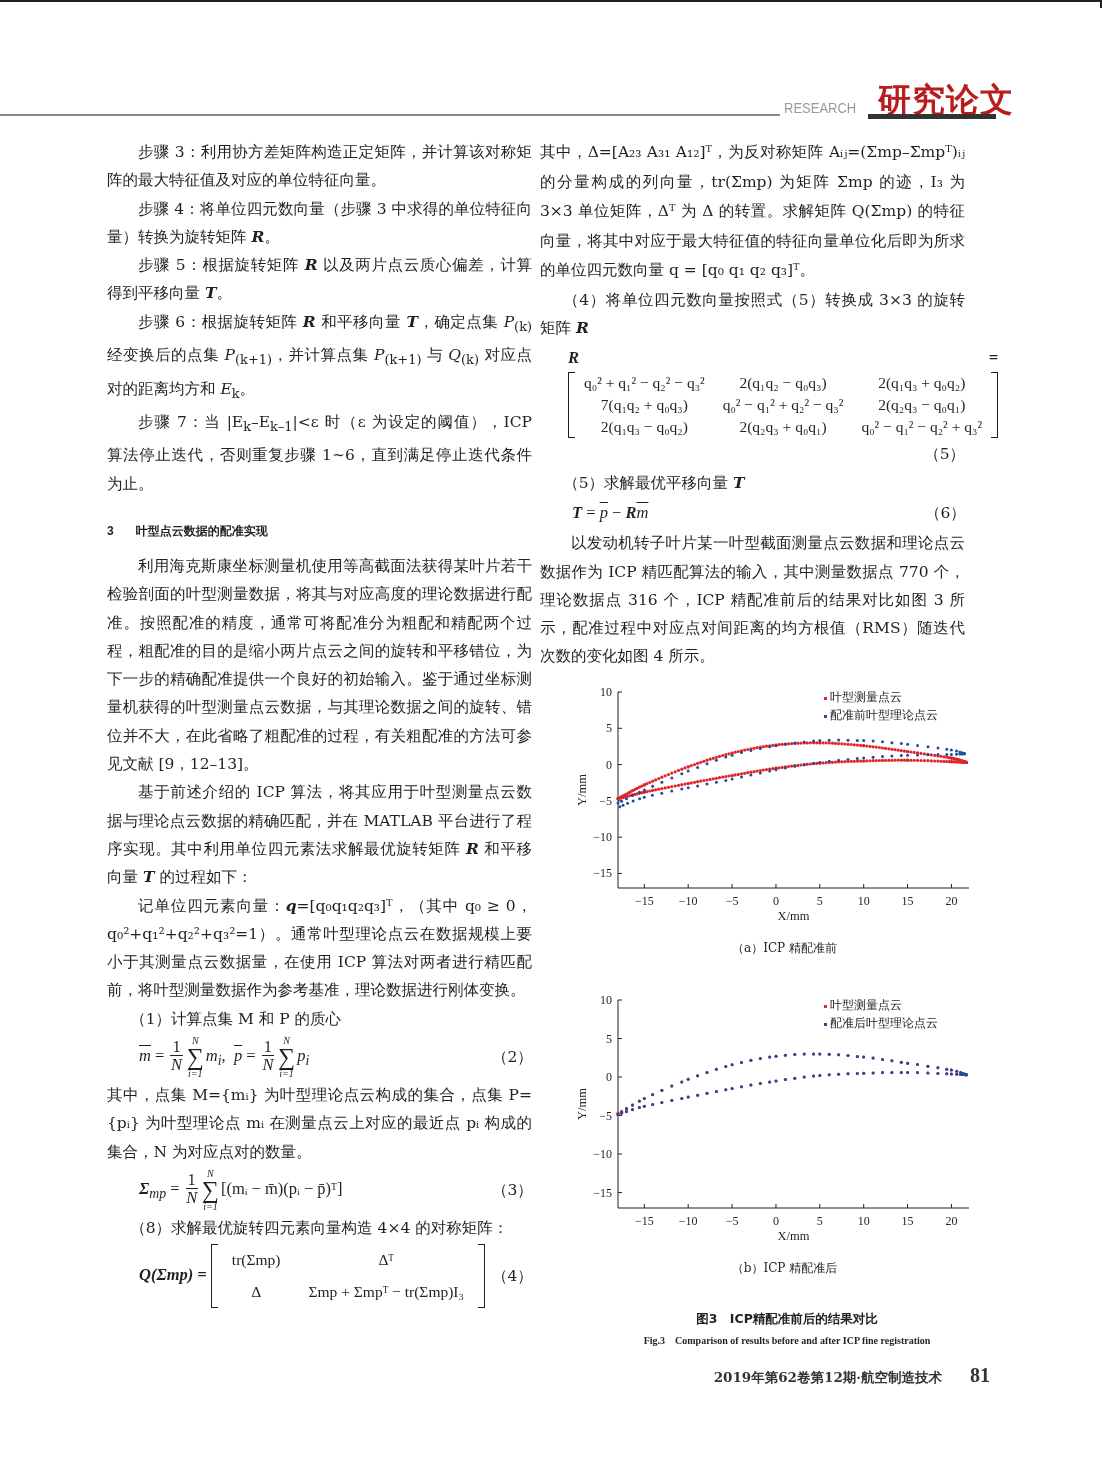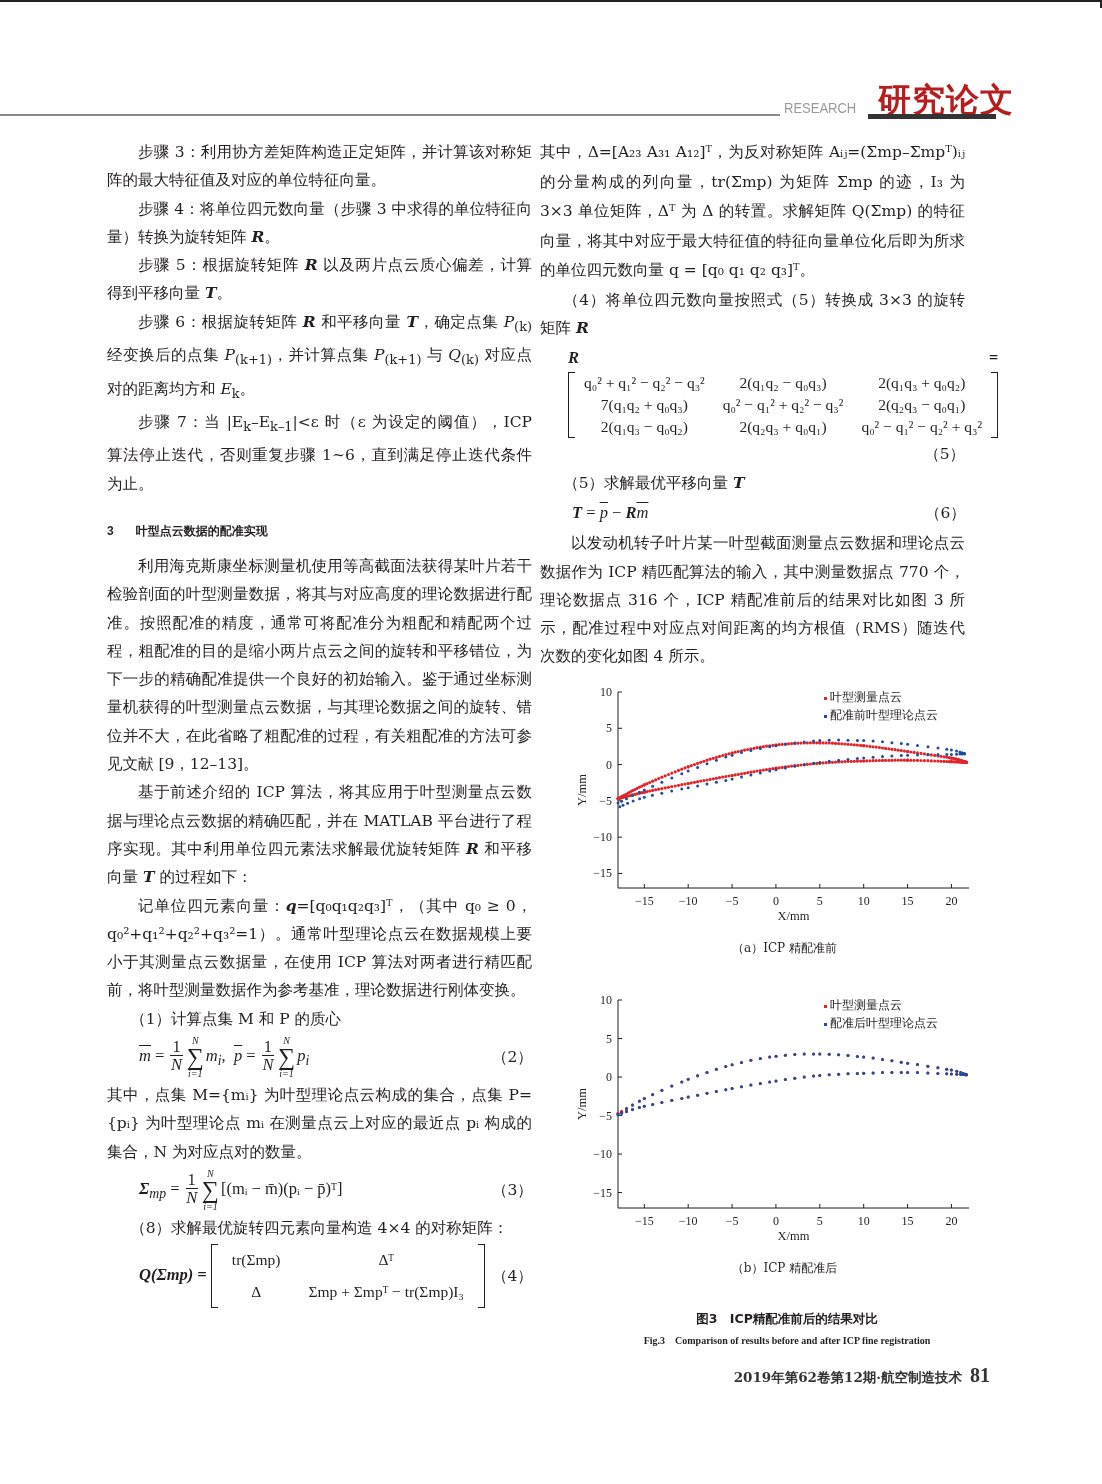--- a/index.html
+++ b/index.html
@@ -44,21 +44,21 @@
 
   .fig { position: absolute; left: 572px; width: 425px; }
   .fig svg { display: block; }
   .subcap { text-align: center; font-size: 12px; font-family: "DejaVu Serif", serif; margin-top: 2px; }
   .figcap-cn { position: absolute; left: 572px; top: 1311px; width: 430px; text-align: center;
                font-family: "DejaVu Sans", sans-serif; font-size: 12.5px; font-weight: bold; }
   .figcap-en { position: absolute; left: 572px; top: 1334px; width: 430px; text-align: center;
                font-family: "Liberation Serif", serif; font-size: 10px; font-weight: bold; }
   .footer { position: absolute; left: 700px; top: 1364px; width: 290px; text-align: right;
             font-family: "DejaVu Serif", serif; font-size: 13.5px; font-weight: bold; color: #333; }
-  .footer .pg { font-size: 20px; margin-left: 8px; font-family: "Liberation Serif", serif; }
+  .footer .pg { font-size: 20px; margin-left: 28px; font-family: "Liberation Serif", serif; }
   svg text { font-family: "Liberation Serif", serif; }
 </style>
 </head>
 <body>
 
 <div class="topborder"></div>
 <div class="topborder-right"></div>
 <div class="hdr-line"></div>
 <div class="hdr-research">RESEARCH</div>
 <div class="hdr-title">研究论文</div>

